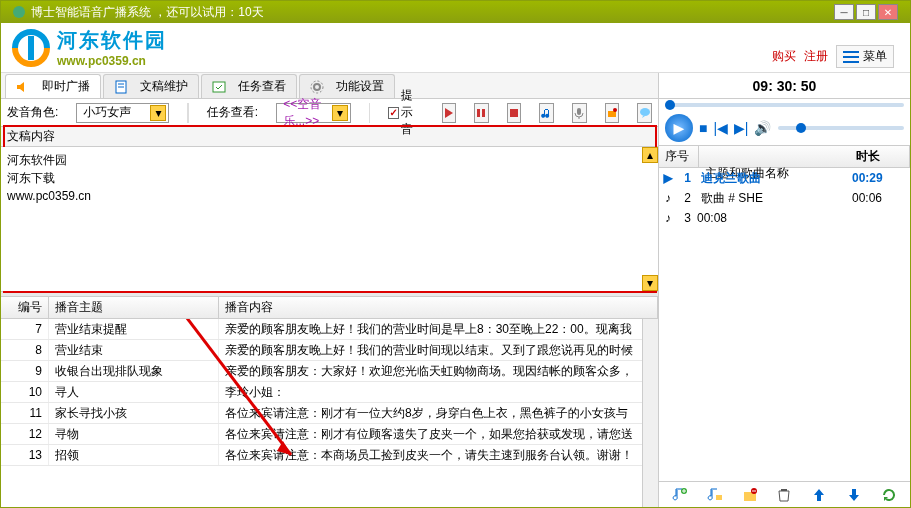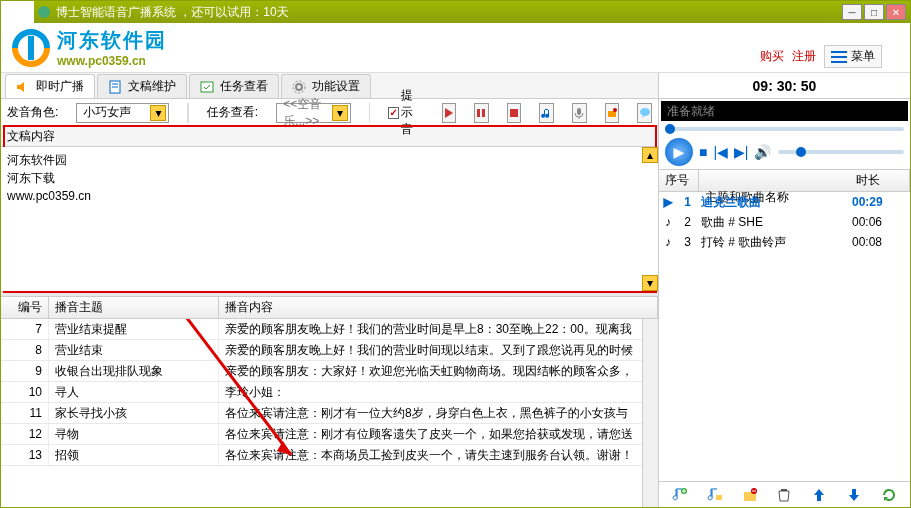--- a/index.html
+++ b/index.html
@@ -1,38 +1,38 @@
 <!DOCTYPE html>
 <html><head>
 <meta charset="utf-8">
 <style>
 * { margin: 0; padding: 0; box-sizing: border-box; font-family: "Microsoft YaHei", SimSun, Arial, sans-serif; font-size: 12px; }
 body { background: #f0f0f0; width: 911px; height: 508px; overflow: hidden; }
 .window { width: 911px; height: 508px; background: #fff; border: 1px solid #8aa00d; display: flex; flex-direction: column; }
-.titlebar { height: 22px; background: linear-gradient(#9db700, #8aa00d); display: flex; align-items: center; padding: 0 4px; color: #fff; margin-left: 33px; }
+.titlebar { height: 22px; background: linear-gradient(#9db700, #8aa00d); display: flex; align-items: center; padding: 0 12px; color: #fff; }
 .titlebar-icon { width: 12px; height: 12px; background: #4a7; border-radius: 50%; margin-right: 6px; }
 .titlebar-title { flex: 1; }
 .titlebar-btns { display: flex; gap: 2px; }
 .titlebar-btn { width: 20px; height: 16px; background: #f5f5f5; border: 1px solid #888; display: flex; align-items: center; justify-content: center; font-size: 10px; color: #333; }
 .titlebar-btn.close { background: #e77; color: #fff; }
 .logo-bar { height: 50px; background: #fff; border-bottom: 1px solid #ddd; display: flex; align-items: center; padding: 0 10px; position: relative; }
 .logo { display: flex; align-items: center; gap: 6px; }
 .logo-mark { width: 40px; height: 40px; position: relative; }
 .logo-mark svg { width: 40px; height: 40px; }
 .logo-text { display: flex; flex-direction: column; }
 .logo-cn { font-size: 20px; font-weight: bold; color: #0099d8; letter-spacing: 2px; }
 .logo-en { font-size: 12px; color: #8aa00d; font-weight: bold; }
-.topright { position: absolute; right: 28px; bottom: 4px; display: flex; align-items: center; gap: 8px; }
+.topright { position: absolute; right: 16px; bottom: 4px; display: flex; align-items: center; gap: 8px; }
 .topright a { color: #c00; text-decoration: none; }
 .menu-btn { display: flex; align-items: center; gap: 4px; padding: 2px 6px; border: 1px solid #ccc; background: #f8f8f8; }
 .menu-icon { width: 16px; height: 12px; }
 .main-area { flex: 1; display: flex; overflow: hidden; }
 .left-panel { width: 658px; display: flex; flex-direction: column; border-right: 1px solid #ccc; }
 .tabs { height: 26px; background: #f5f5f5; border-bottom: 1px solid #ccc; display: flex; align-items: flex-end; padding-left: 4px; }
-.tab { height: 24px; padding: 0 10px; display: flex; align-items: center; gap: 6px; background: #ededed; border: 1px solid #ccc; border-bottom: none; margin-right: 2px; border-radius: 3px 3px 0 0; cursor: pointer; }
+.tab { height: 24px; padding: 0 10px; display: flex; align-items: center; gap: 12px; background: #ededed; border: 1px solid #ccc; border-bottom: none; margin-right: 2px; border-radius: 3px 3px 0 0; cursor: pointer; }
 .tab.active { background: #fff; }
 .tab-icon { width: 14px; height: 14px; }
 .toolbar { height: 28px; border-bottom: 1px solid #ccc; display: flex; align-items: center; padding: 0 6px; gap: 18px; position: relative; }
 .toolbar::after { content: ""; position: absolute; left: 2px; top: 26px; width: 650px; height: 164px; border: 2px solid #d00; pointer-events: none; }
 .toolbar label { white-space: nowrap; }
 .select { height: 20px; border: 1px solid #999; background: #fff; display: flex; align-items: center; padding: 0 2px; }
 .select-val { flex: 1; padding: 0 4px; }
 .select-arrow { width: 16px; height: 16px; background: #ffd24a; border: 1px solid #c90; display: flex; align-items: center; justify-content: center; }
 .toolbar-sep { width: 2px; height: 20px; background: #ddd; }
 .check { display: flex; align-items: center; gap: 2px; }
@@ -67,21 +67,21 @@
 .vol-icon { color: #06c; font-size: 14px;}
 .slider { flex: 1; height: 4px; background: #cde; border-radius: 2px; position: relative; }
 .slider-thumb { position: absolute; width: 10px; height: 10px; background: #06c; border-radius: 50%; top: -3px; left: 0; }
 .progress-row{height:12px;display:flex;align-items:center;padding:0 6px;}
 .progress-bar{flex:1;height:4px;background:#cde;border-radius:2px;position:relative;}
 .progress-thumb{position:absolute;width:10px;height:10px;background:#06c;border-radius:50%;top:-3px;left:0;}
 .playlist-head { height: 22px; background: linear-gradient(#fdfdfd, #ececec); border-bottom: 1px solid #ccc; display: flex; }
 .plh { border-right: 1px solid #ccc; padding: 0 6px; display: flex; align-items: center; }
 .plh.seq { width: 40px; }
 .plh.name { flex: 1; margin-top: 27px; }
-.plh.dur { width: 60px; }
+.plh.dur { width: 60px; font-weight: bold; }
 .playlist-body { flex: 1; overflow: auto; }
 .plr { height: 20px; display: flex; align-items: center; padding: 0 2px; }
 .plr.sel { color: #06c; font-weight: bold; }
 .plc-icon { width: 14px; text-align: center; }
 .plc-seq { width: 22px; text-align: right; padding-right: 6px; }
 .plc-name { flex: 1; padding-left: 4px; }
 .plc-dur { width: 56px; text-align: left; padding-right: 6px; }
 .right-bottom { height: 26px; border-top: 1px solid #ccc; display: flex; align-items: center; justify-content: space-around; padding: 0 4px; }
 .rb-btn { width: 20px; height: 20px; display: flex; align-items: center; justify-content: center; cursor: pointer; }
 </style>
@@ -162,21 +162,21 @@
 
       <div class="toolbar">
         <label>发音角色:</label>
         <div class="select" style="width:130px">
           <span class="select-val">小巧女声</span>
           <span class="select-arrow">▾</span>
         </div>
         <div class="toolbar-sep"></div>
         <label>任务查看:</label>
         <div class="select" style="width:104px">
-          <span class="select-val" style="color:#737373">&lt;&lt;空音乐...&gt;&gt;</span>
+          <span class="select-val" style="color:#a21caf">&lt;&lt;空音乐...&gt;&gt;</span>
           <span class="select-arrow">▾</span>
         </div>
         <div class="toolbar-sep"></div>
         <div class="check">
           <div class="check-box">✓</div>
           <span>提示音</span>
         </div>
         <div class="icon-btn">
             <svg width="12" height="12" viewBox="0 0 12 12">
               <path d="M2 1v10l8-5z" fill="#c33"></path>
@@ -276,21 +276,20 @@
               <div class="td topic">招领</div>
               <div class="td content">各位来宾请注意：本商场员工捡到皮夹一个，请失主速到服务台认领。谢谢！</div>
             </div>
           </div>
       </div>
     </div>
 
     <div class="right-panel">
       <div class="clock">09: 30: 50</div>
       <div class="player">
-        <div class="player-status">准备就绪</div>
         <div class="progress-row">
           <div class="progress-bar">
               <div class="progress-thumb"></div>
             </div>
         </div>
         <div class="player-controls">
           <div class="play-btn">▶</div>
           <span class="pctrl">■</span>
           <span class="pctrl">|◀</span>
           <span class="pctrl">▶|</span>
@@ -314,21 +313,20 @@
           </div>
           <div class="plr">
             <span class="plc-icon">♪</span>
             <span class="plc-seq">2</span>
             <span class="plc-name">歌曲 # SHE</span>
             <span class="plc-dur">00:06</span>
           </div>
           <div class="plr">
             <span class="plc-icon">♪</span>
             <span class="plc-seq">3</span>
-            <span class="plc-name">打铃 # 歌曲铃声</span>
             <span class="plc-dur">00:08</span>
           </div>
         </div>
       <div class="right-bottom">
         <div class="rb-btn">
             <svg width="16" height="16" viewBox="0 0 16 16">
               <path d="M5 3v7a2 2 0 1 1-1-1V2h6" stroke="#06c" fill="none"></path>
               <circle cx="12" cy="4" r="3" fill="#3a3"></circle>
               <path d="M12 2v4M10 4h4" stroke="#fff"></path>
             </svg>

